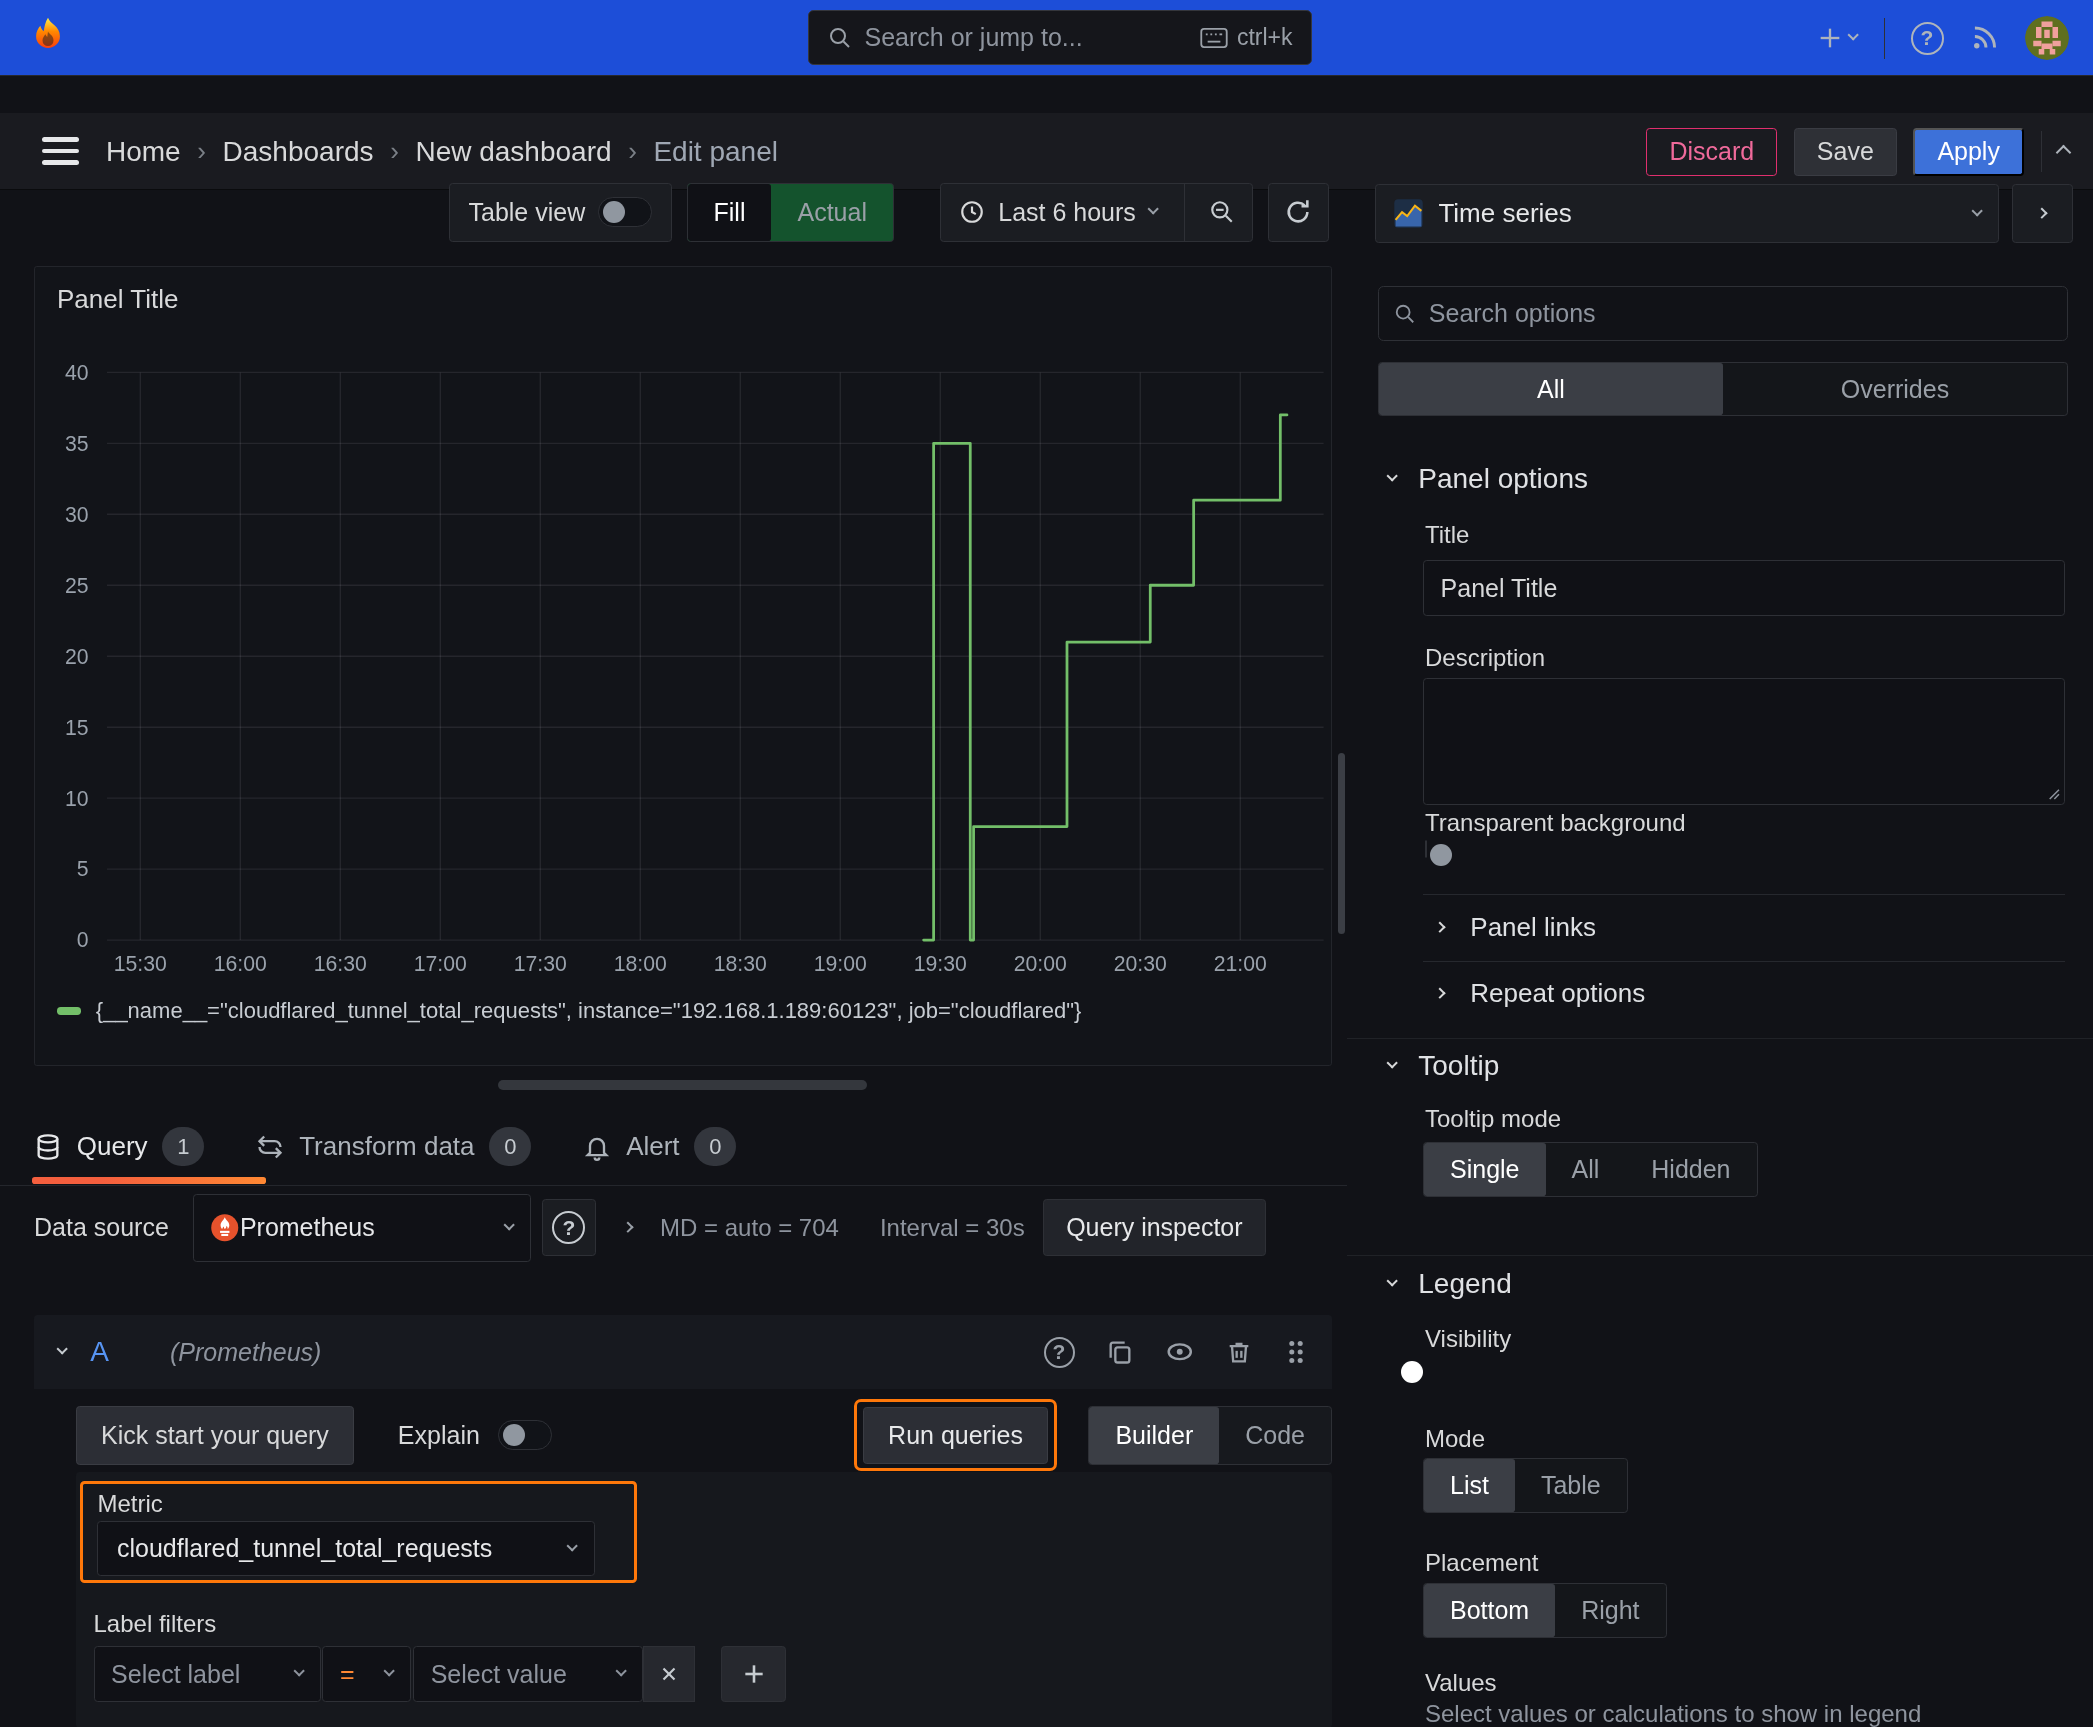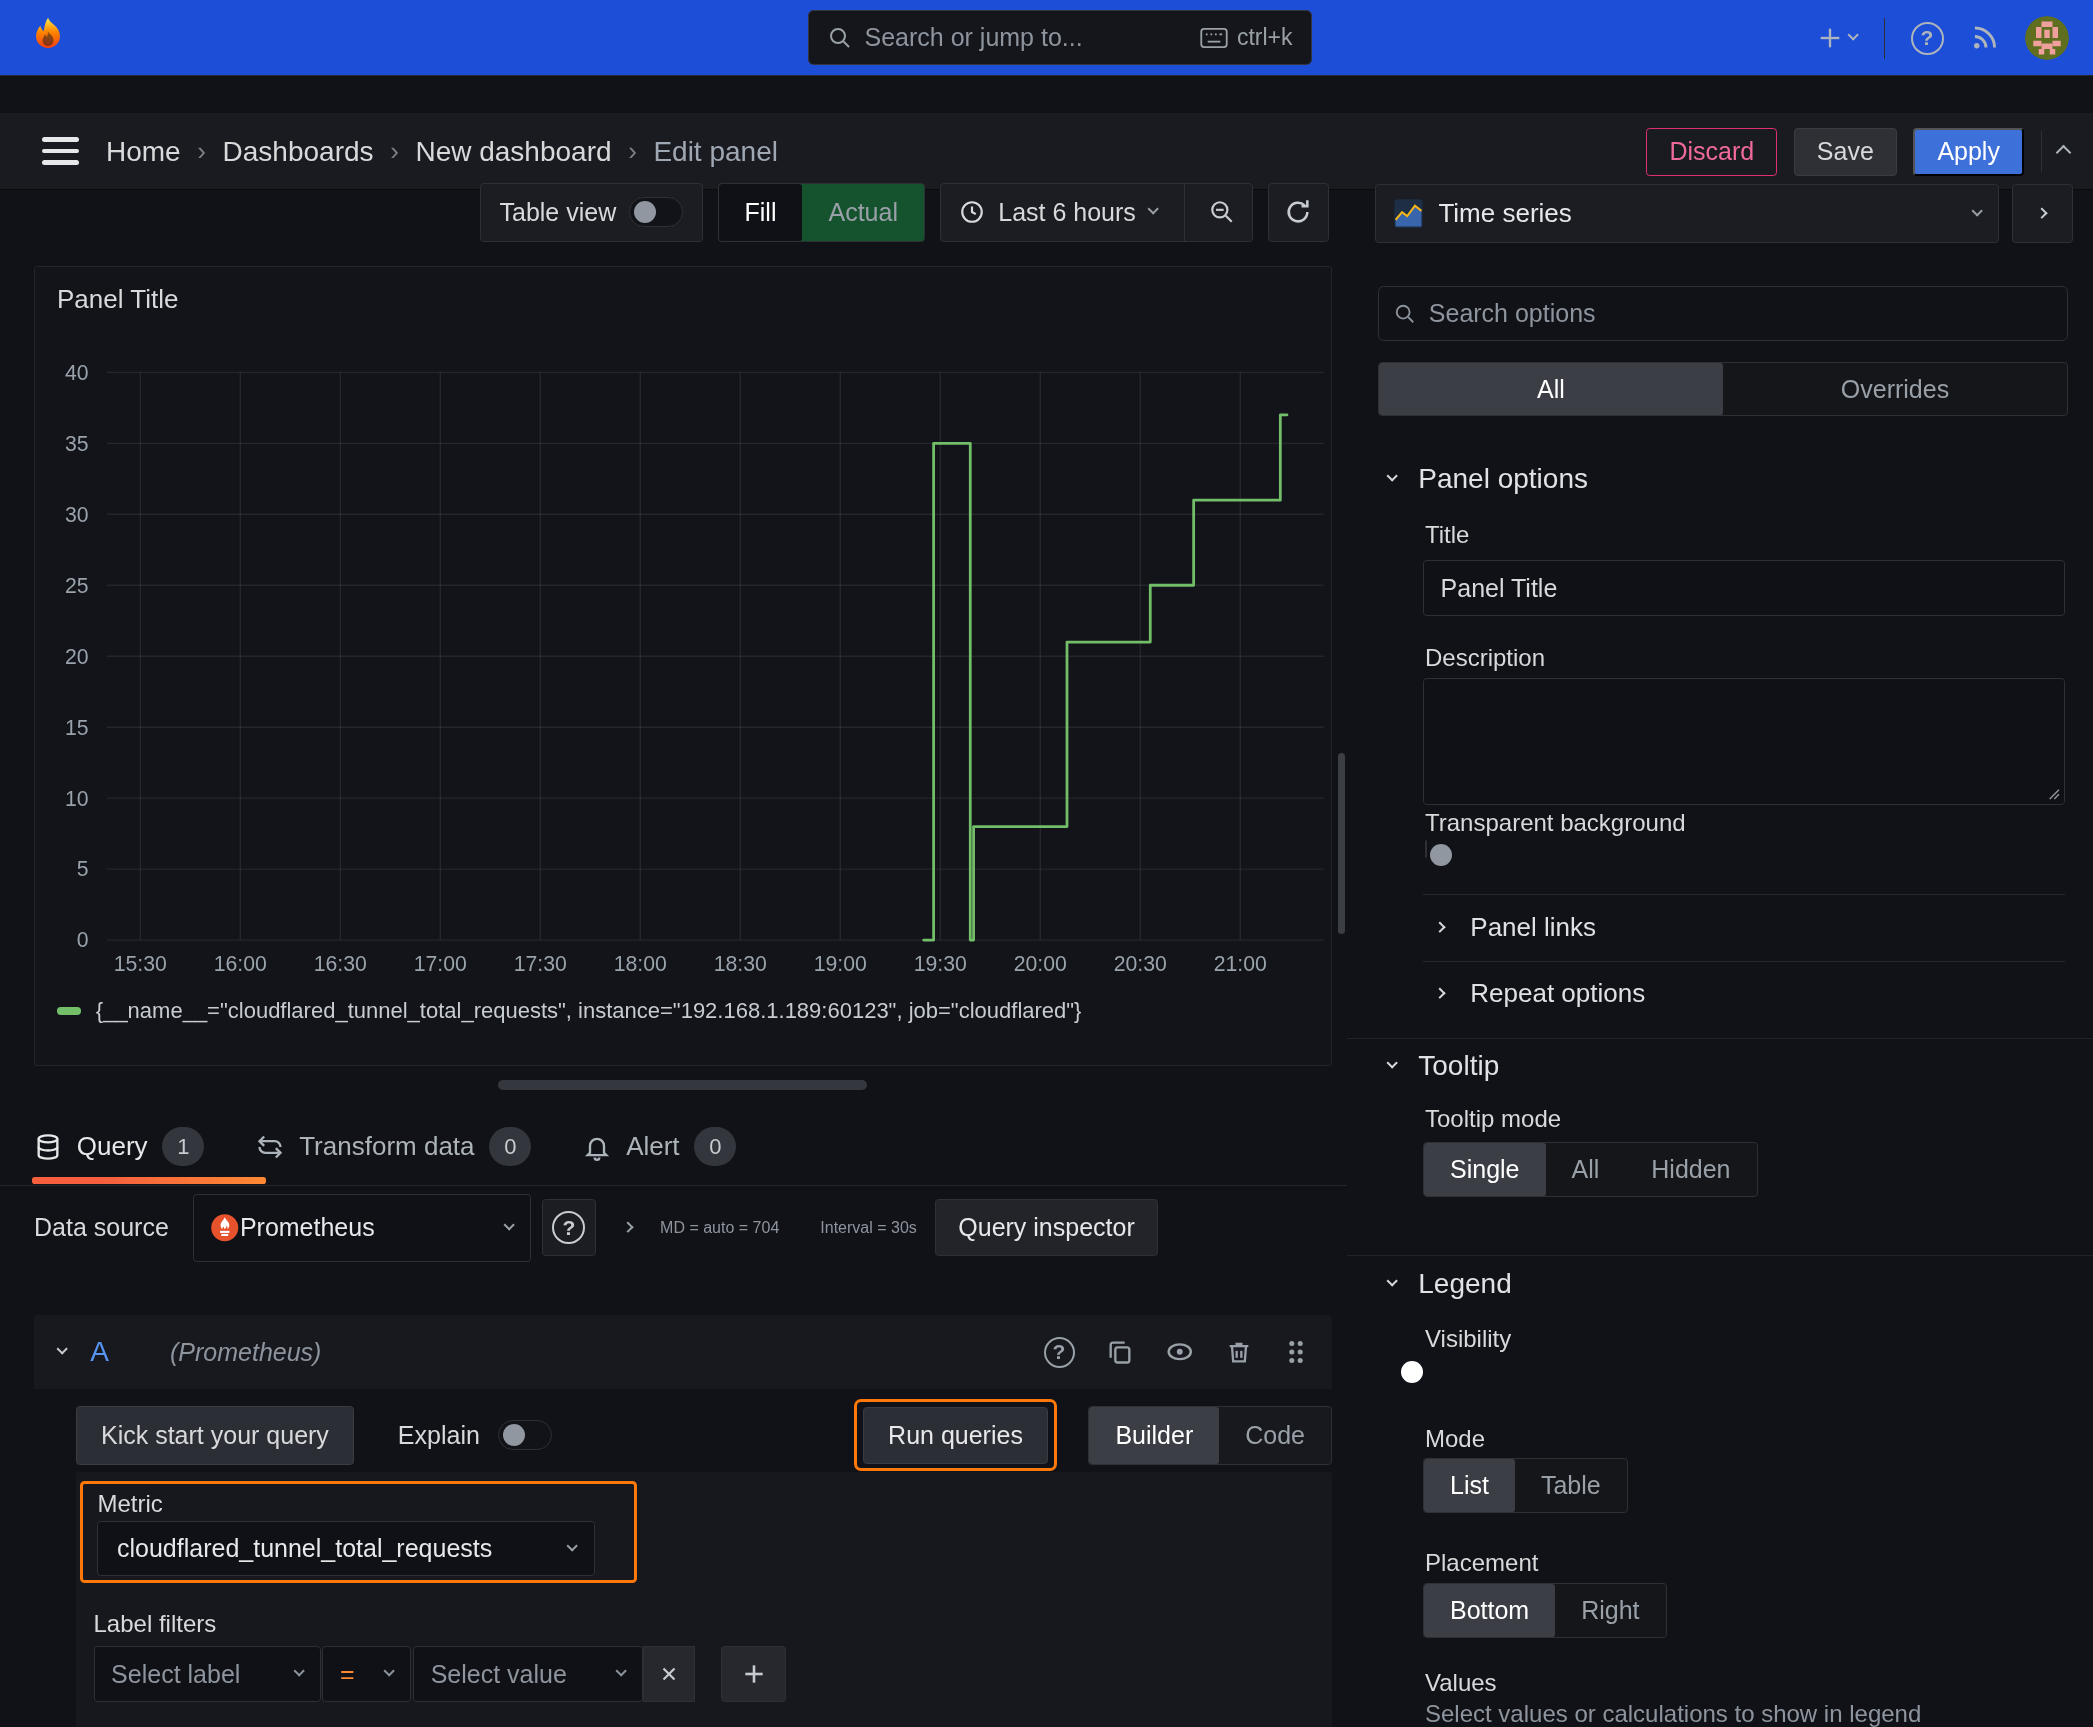--- a/index.html
+++ b/index.html
@@ -103,21 +103,21 @@
   
   #ds-row { position:absolute; left:34px; top:1046px; height:57px; display:flex; align-items:center; }
   .label-txt { font-size:25px; color:#d8d9da; }
   .ipt { background:#101116; border:0.9px solid #2e3036; border-radius:3.7px; display:flex; align-items:center; }
   #ds-select { width:338px; height:68px; padding:0 16.6px; gap:0; margin-left:24px; cursor:pointer; }
   #ds-select .ds-name { font-size:25px; color:#e7e8ea; }
   .help-circle { width:33px; height:33px; border:2.3px solid currentColor; border-radius:50%;
     display:flex; align-items:center; justify-content:center; font-size:21px; font-weight:bold; }
   #ds-help { margin-left:11px; }
   #ds-caret { margin:0 28px; color:#9aa0a8; }
-  .ds-stat { font-size:16px; color:#8e949e; }
+  .ds-stat { font-size:24px; color:#8e949e; }
   #ds-stat2 { margin-left:41px; }
   #query-inspector { margin-left:18.5px; height:57px; padding:0 22px; background:#22242a;
     border:0.9px solid #2e3036; font-size:25px; color:#e7e8ea; }
 
   
   #query-card { position:absolute; left:34px; top:1162px; width:1298px; height:74px; background:#17191f;
     border-radius:3.7px 3.7px 0 0; display:flex; align-items:center; padding:0 24px; gap:24px; }
   #query-ref { color:#5794f2; font-size:28px; }
   #query-ds-hint { color:#8e949e; font-size:25px; font-style:italic; margin-left:37px; }
   #query-icons { margin-left:auto; display:flex; gap:31px; align-items:center; color:#9aa0a8; }
@@ -282,21 +282,21 @@
       <div class="tool-box">
         <span>Table view</span>
         <span class="toggle off">
             <span class="knob"></span>
           </span>
       </div>
       <div class="seg invert">
           <span class="seg-opt sel">Fill</span>
           <span class="seg-opt">Actual</span>
         </div>
-      <div class="tool-box" style="padding:0; gap:8px;">
+      <div class="tool-box" style="padding:0; gap:8px;margin-left:31px;">
         <span style="display:flex;align-items:center;gap:13px;padding:0 18.5px;height:100%;">
           <svg width="26" height="26" viewBox="0 0 24 24">
             <circle cx="12" cy="12" r="9" fill="none" stroke="#d8d9da" stroke-width="2"></circle>
             <path d="M12 7v5l3.5 2" fill="none" stroke="#d8d9da" stroke-width="2"></path>
           </svg>
           <span>Last 6 hours</span>
           <i class="chev down sm" style="color:#9aa0a8"></i>
         </span>
         <span style="width:0.9px;height:100%;background:#2e3036;"></span>
         <span style="display:flex;align-items:center;padding:0 16.6px;height:100%;">

